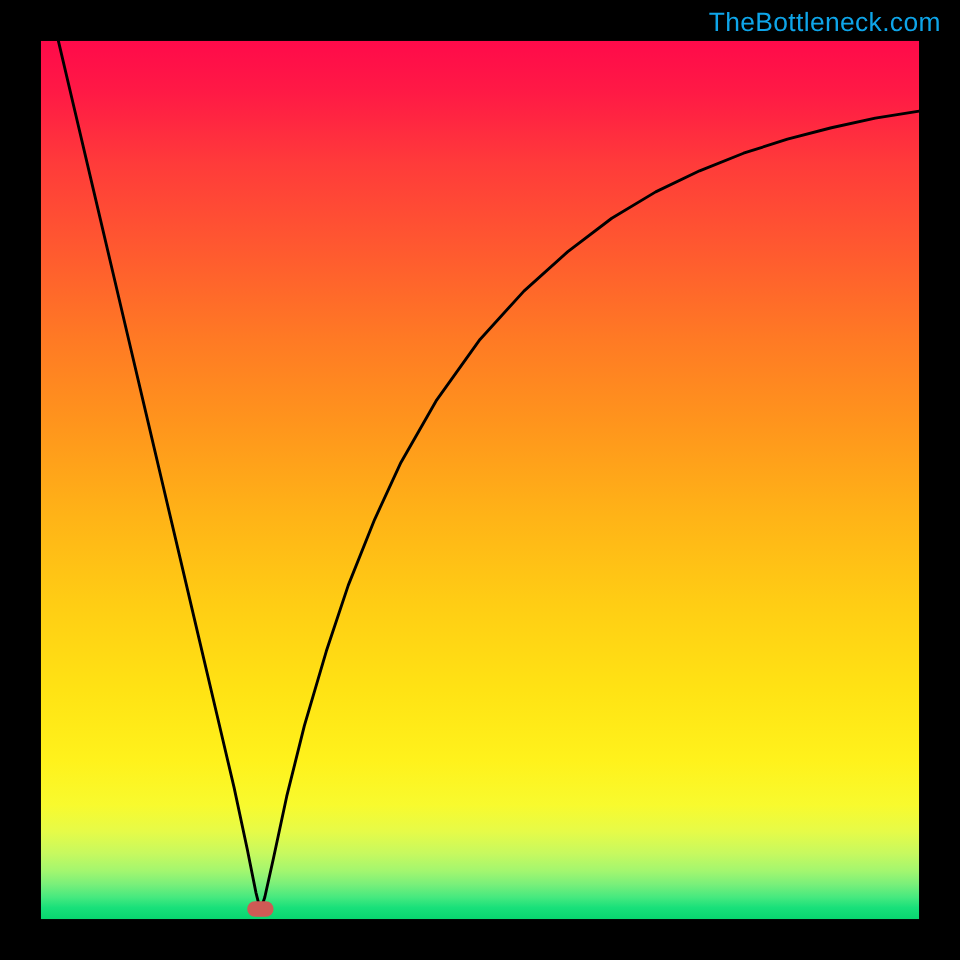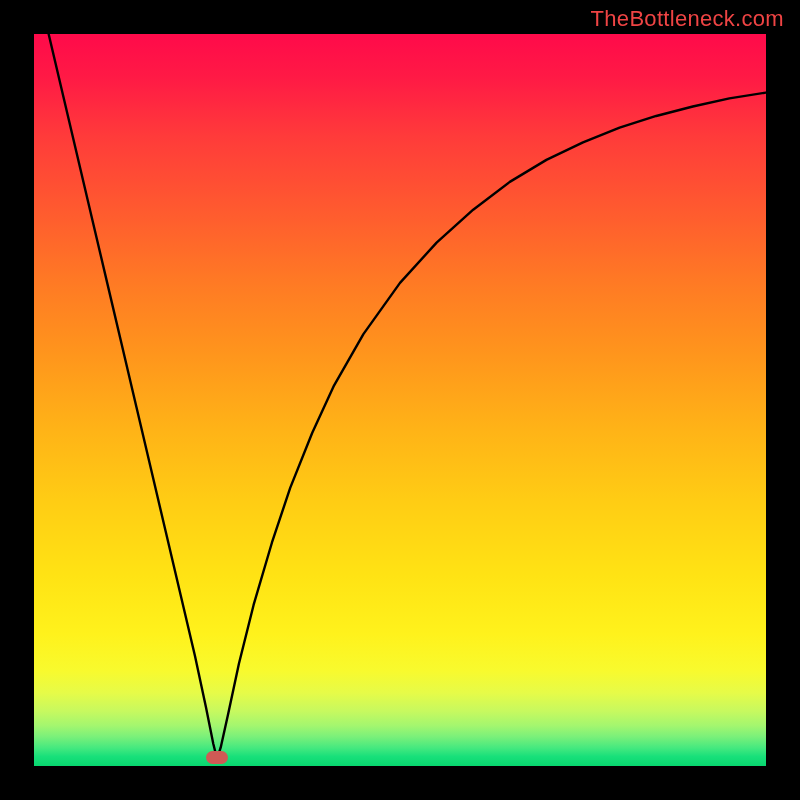--- a/index.html
+++ b/index.html
@@ -65,21 +65,21 @@
   }
   .marker {
     position: absolute;
     background: #cf5a55;
     border-radius: 8px;
   }
   .watermark {
     position: absolute;
     top: 6px;
     right: 16px;
-    color: #ef4444;
+    color: #0ea5e9;
     font-size: 22px;
     font-weight: 400;
     letter-spacing: 0.3px;
     user-select: none;
   }
 </style>
 </head>
 <body>
 
 <div class="frame">

